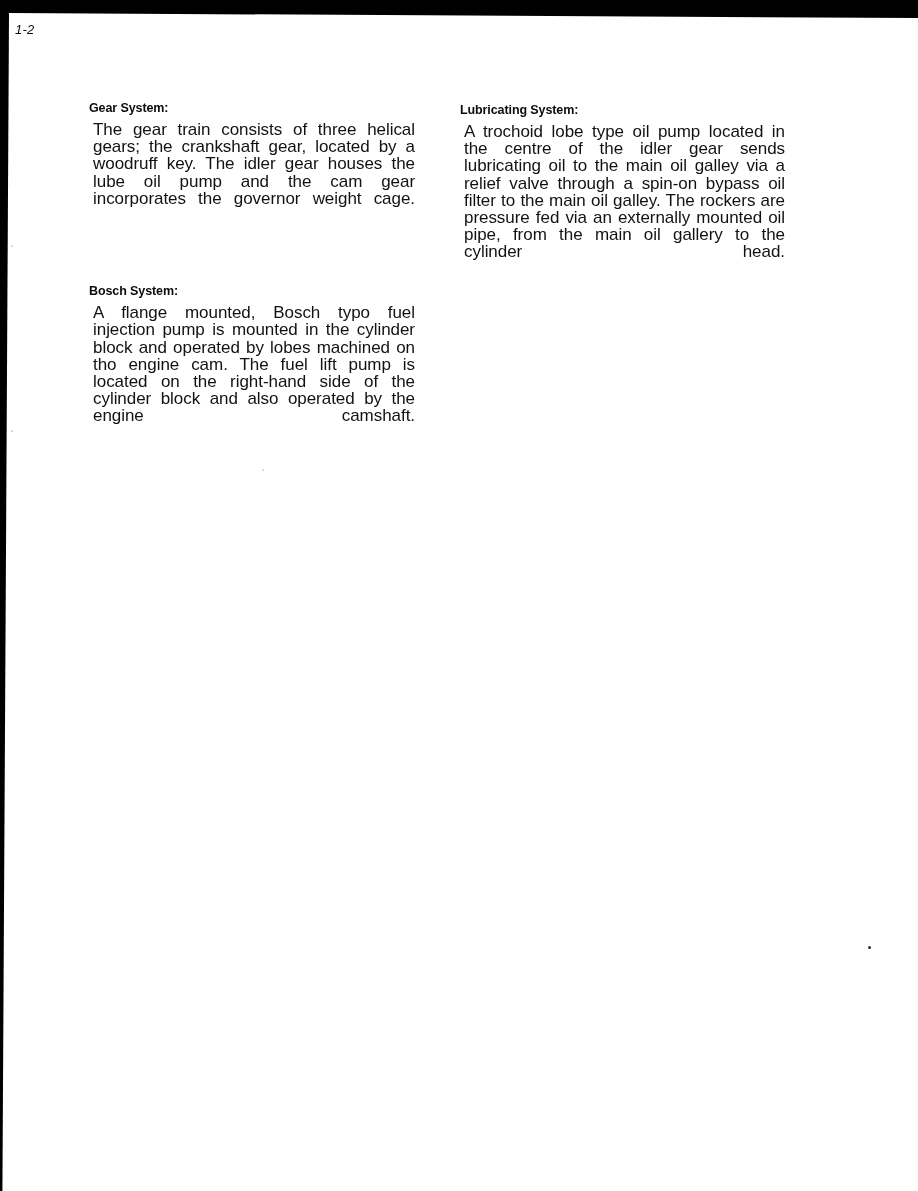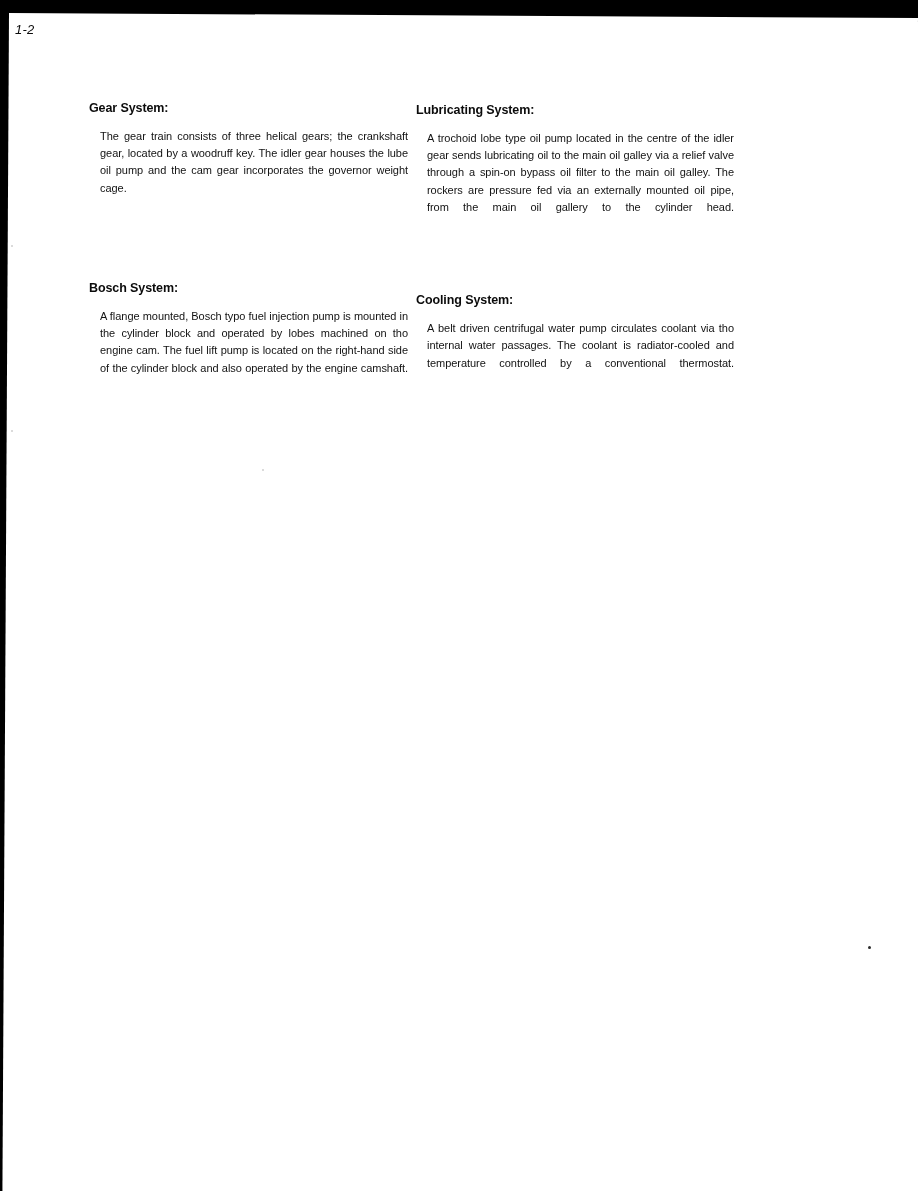--- a/index.html
+++ b/index.html
@@ -52,39 +52,39 @@
   }
   .speck.dark { background: #2b2b2b; }
   .speck.faint { background: #cfcfcf; }
 
   
   .column {
     position: absolute;
     box-sizing: border-box;
   }
   .col-left  { left: 89px;  top: 100px; width: 330px; }
-  .col-right { left: 416px; top: 102px; width: 329px; }
+  .col-right { left: 460px; top: 102px; width: 329px; }
 
   .section { margin-bottom: 0; }
 
   .section-heading {
     font-size: 12.5px;
     font-weight: bold;
     line-height: 17px;
     letter-spacing: -0.1px;
     margin: 0 0 1px 0;
     color: #0b0b0b;
   }
 
   .section-body {
-    font-size: 11px;
+    font-size: 17px;
     line-height: 17.2px;
     text-align: justify;
     text-justify: inter-word;
-    margin: 11px;
+    margin: 4px;
     color: #121212;
     letter-spacing: -0.05px;
     filter: blur(0.12px);
   }
   .section-body::after {
     content: "";
     display: inline-block;
     width: 100%;
   }
 
@@ -137,20 +137,16 @@
 
   <div class="column col-right">
 
     <div class="section">
       <div class="section-heading">Lubricating System:</div>
       <p class="section-body">A trochoid lobe type oil pump located in the centre of the idler gear sends lubricating oil to the main oil galley via a relief valve through a spin-on bypass oil filter to the main oil galley. The rockers are pressure fed via an externally mounted oil pipe, from the main oil gallery to the cylinder head.</p>
     </div>
 
     <div class="gap-between-sections right"></div>
 
-    <div class="section">
-      <div class="section-heading">Cooling System:</div>
-      <p class="section-body">A belt driven centrifugal water pump circulates coolant via tho internal water passages. The coolant is radiator-cooled and temperature controlled by a conventional thermostat.</p>
-    </div>
 
   </div>
 
 </div>
 
 </body></html>

